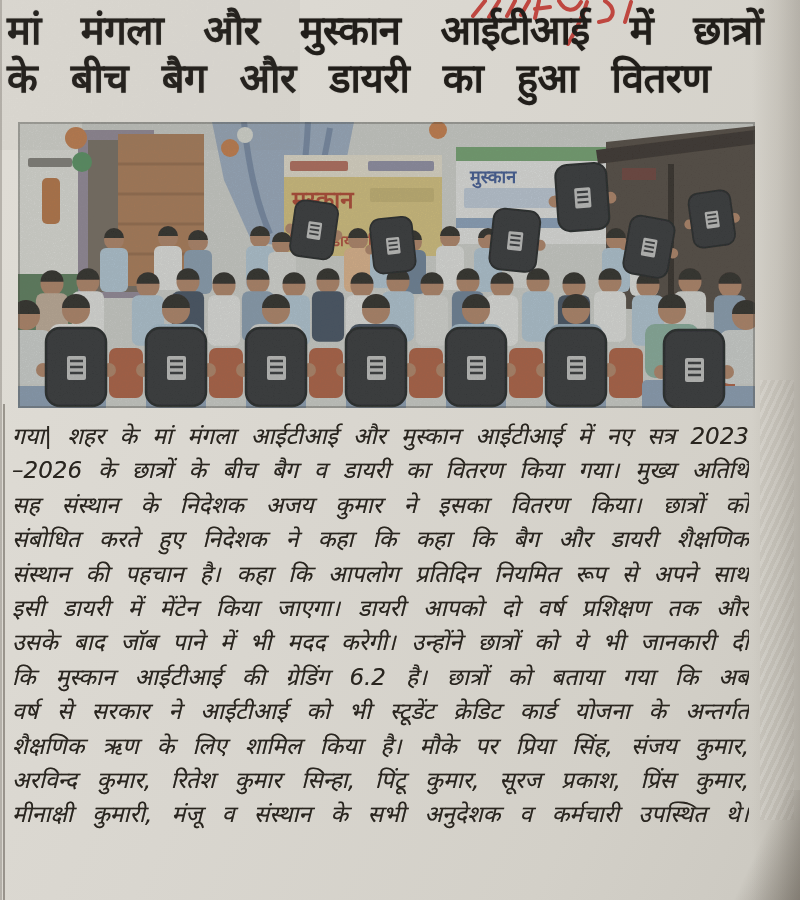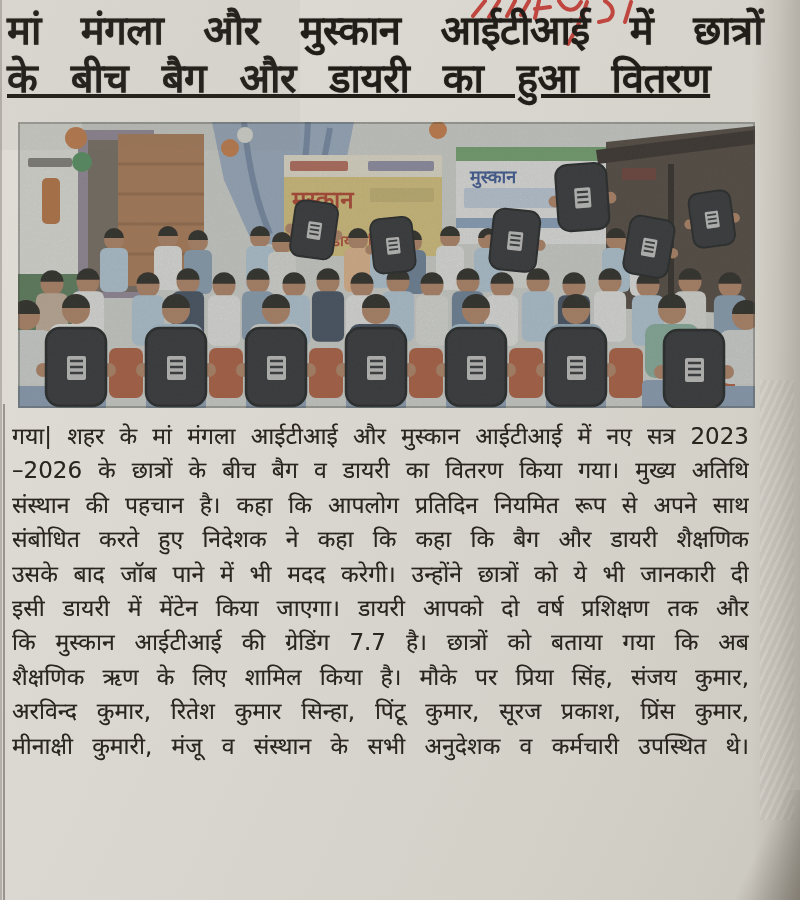--- a/index.html
+++ b/index.html
@@ -8,33 +8,34 @@
     background:linear-gradient(115deg,#e0ddd6 0%,#d9d6cf 45%,#d3d0c8 78%,#cbc8c0 100%);
     font-family:"DejaVu Sans",sans-serif;
   }
   
   .headline{position:absolute;left:7px;top:6px;width:756px;color:#211e1a;font-weight:bold;}
   .headline .h-line{
     font-size:40px;line-height:48px;letter-spacing:-0.5px;
     text-align:justify;text-align-last:justify;white-space:normal;
     text-shadow:0 0 1px rgba(33,30,26,.45);
   }
-  .headline .h-line.l2{width:93%;text-decoration:underline;}
+  .headline .h-line.l2{width:93%;}
   
   .redmark{position:absolute;left:455px;top:0;width:225px;height:56px;pointer-events:none;}
   
   .photo{
     position:absolute;left:18px;top:122px;width:737px;height:286px;
     filter:saturate(.82) contrast(.9) brightness(1.02);
   }
   .photo svg{display:block;width:100%;height:100%;}
   
   .bodytext{
     position:absolute;left:12px;top:419px;width:737px;height:481px;overflow:hidden;
     color:#29251f;
+    font-style:italic;
   }
   .bodytext .line{
     font-size:23px;line-height:34.4px;height:34.4px;
     text-align:justify;text-align-last:justify;overflow:visible;white-space:nowrap;
     text-shadow:0 0 .5px rgba(41,37,31,.4);
   }
   
   .col-rule{position:absolute;left:3px;top:404px;width:2px;height:496px;background:rgba(70,64,56,.45);}
   .edge-left{position:absolute;left:0;top:0;width:2px;height:900px;background:rgba(90,84,76,.30);}
   .shade-right{
@@ -236,25 +237,27 @@
       </g>
 
       <rect width="737" height="286" filter="url(#noiseF)" opacity=".22"></rect>
       <rect x="1" y="1" width="735" height="284" fill="none" stroke="rgba(70,65,58,.35)" stroke-width="2"></rect>
     </svg>
   </div>
 
   <div class="bodytext">
     <div class="line">गया| शहर के मां मंगला आईटीआई और मुस्कान आईटीआई में नए सत्र 2023</div>
     <div class="line">–2026 के छात्रों के बीच बैग व डायरी का वितरण किया गया। मुख्य अतिथि</div>
+    <div class="line">सह संस्थान के निदेशक अजय कुमार ने इसका वितरण किया। छात्रों को</div>
+    <div class="line">संबोधित करते हुए निदेशक ने कहा कि कहा कि बैग और डायरी शैक्षणिक</div>
     <div class="line">संस्थान की पहचान है। कहा कि आपलोग प्रतिदिन नियमित रूप से अपने साथ</div>
-    <div class="line">संबोधित करते हुए निदेशक ने कहा कि कहा कि बैग और डायरी शैक्षणिक</div>
+    <div class="line">इसी डायरी में मेंटेन किया जाएगा। डायरी आपको दो वर्ष प्रशिक्षण तक और</div>
     <div class="line">उसके बाद जॉब पाने में भी मदद करेगी। उन्होंने छात्रों को ये भी जानकारी दी</div>
-    <div class="line">इसी डायरी में मेंटेन किया जाएगा। डायरी आपको दो वर्ष प्रशिक्षण तक और</div>
-    <div class="line">कि मुस्कान आईटीआई की ग्रेडिंग 7.7 है। छात्रों को बताया गया कि अब</div>
+    <div class="line">कि मुस्कान आईटीआई की ग्रेडिंग 6.2 है। छात्रों को बताया गया कि अब</div>
+    <div class="line">वर्ष से सरकार ने आईटीआई को भी स्टूडेंट क्रेडिट कार्ड योजना के अन्तर्गत</div>
     <div class="line">शैक्षणिक ऋण के लिए शामिल किया है। मौके पर प्रिया सिंह, संजय कुमार,</div>
     <div class="line">अरविन्द कुमार, रितेश कुमार सिन्हा, पिंटू कुमार, सूरज प्रकाश, प्रिंस कुमार,</div>
     <div class="line">मीनाक्षी कुमारी, मंजू व संस्थान के सभी अनुदेशक व कर्मचारी उपस्थित थे।</div>
   </div>
 
   <div class="edge-left"></div>
   <div class="col-rule"></div>
   <div class="crease"></div>
   <div class="shade-right"></div>
   <div class="corner-shadow"></div>

